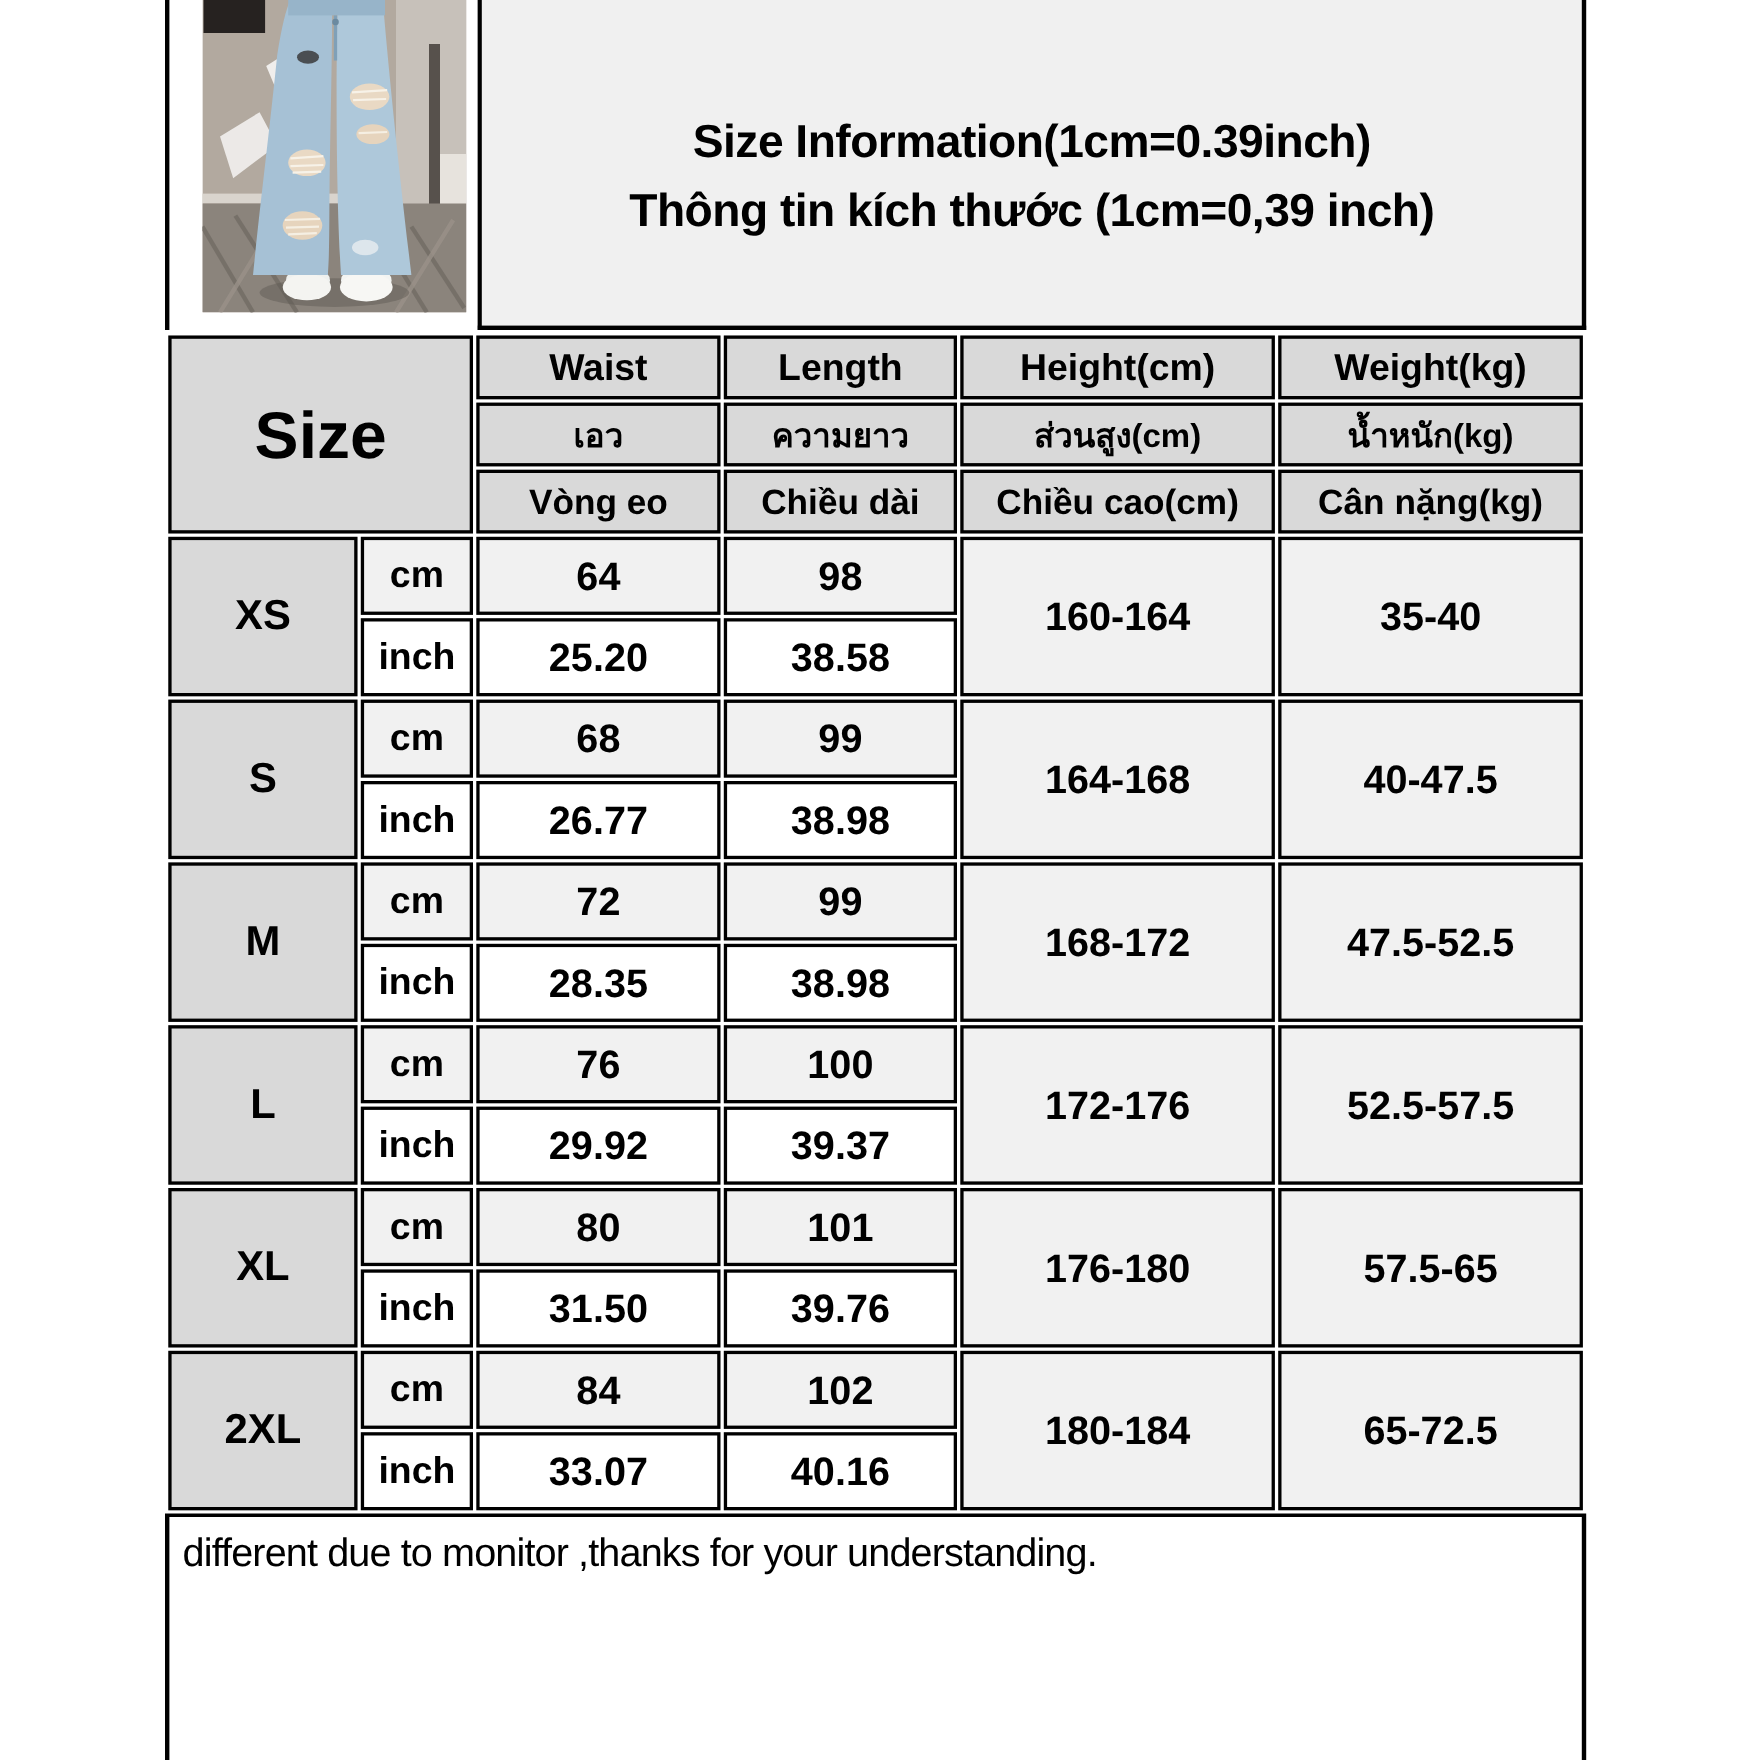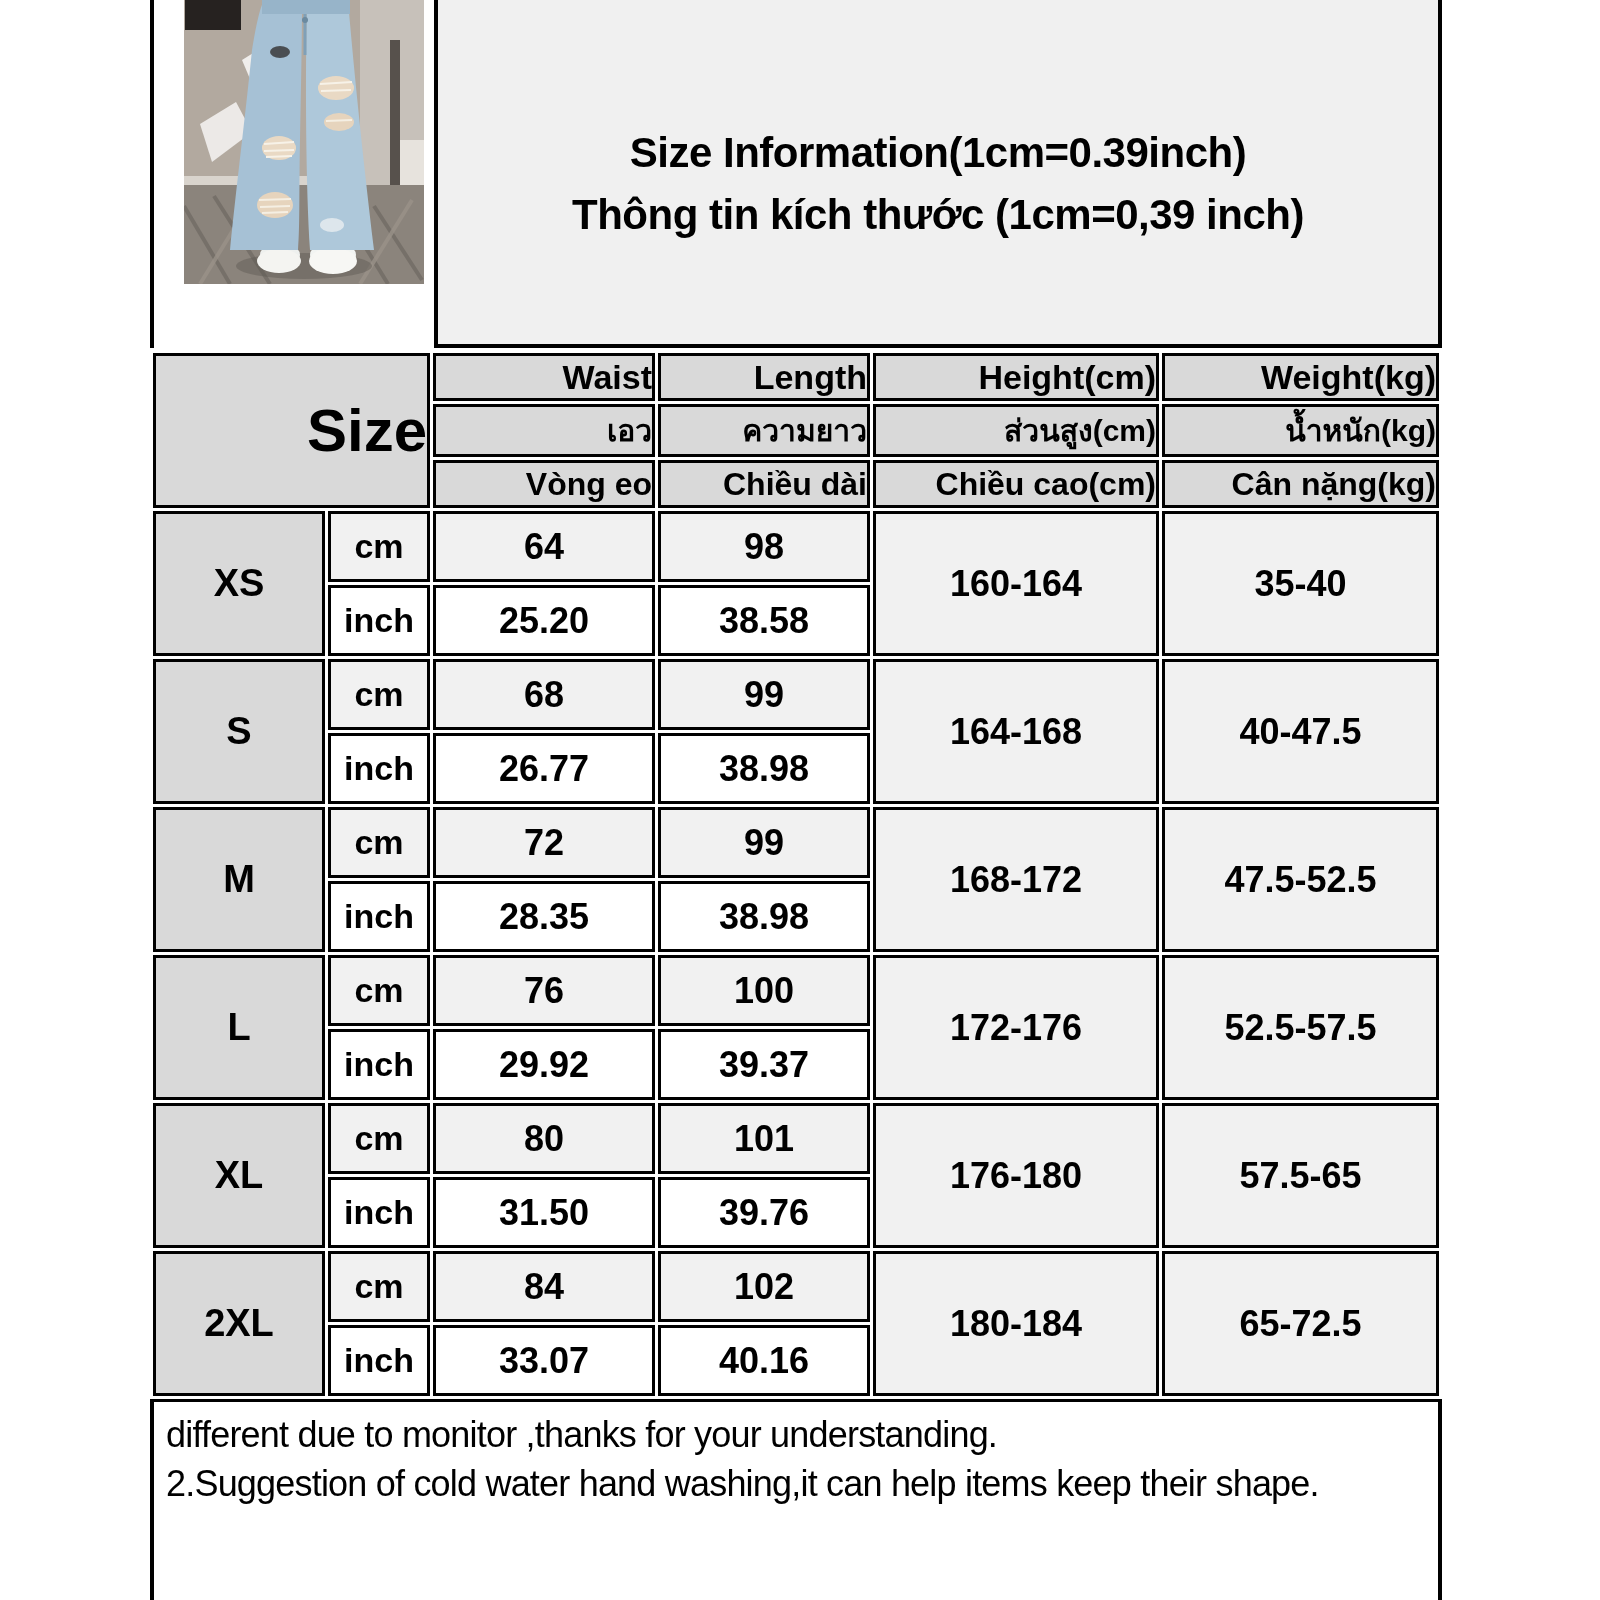--- a/index.html
+++ b/index.html
@@ -3,41 +3,41 @@
 <meta charset="utf-8">
 <style>
   html,body{margin:0;padding:0;}
   body{
     width:1600px;height:1600px;background:#ffffff;overflow:hidden;position:relative;
     font-family:"Liberation Sans", sans-serif;color:#000;
   }
   .wrap{position:absolute;left:150px;top:0;width:1292px;}
 
   
-  .top{display:flex;height:348px;}
+  .top{display:flex;height:300px;}
   .photo-cell{width:284px;border-left:4px solid #000;background:#fff;position:relative;box-sizing:border-box;}
   .photo{position:absolute;left:30px;top:0;width:240px;height:284px;}
   .title-cell{
     flex:1;background:#f0f0f0;border:4px solid #000;border-top:none;box-sizing:border-box;
     display:flex;flex-direction:column;align-items:center;justify-content:center;
     padding-top:24px;row-gap:14px;
   }
   .title-en,.title-vi{font-size:42px;font-weight:700;letter-spacing:-0.5px;}
   .title-th{font-size:38px;font-weight:700;}
 
   
   table.size{
     width:1292px;border-collapse:separate;border-spacing:3px;margin-top:2px;
     table-layout:fixed;background:#fff;
   }
   table.size td{
     border:3px solid #000;text-align:center;vertical-align:middle;
     font-weight:700;padding:0;box-sizing:border-box;overflow:hidden;
   }
-  tr.hrow td{height:48px;text-align:right;}
+  tr.hrow td{height:58px;}
   tr.drow td{height:71px;}
   .gray{background:#d9d9d9;}
   .lightbg{background:#f1f1f1;}
   .whitebg{background:#ffffff;}
   .size-cell{font-size:60px;letter-spacing:0;}
   .h-en{font-size:34px;}
   .h-th{font-size:30px;}
   .h-vi{font-size:32px;margin-top:26px;}
   .size-label{font-size:38px;}
   .unit{font-size:34px;}
@@ -235,16 +235,15 @@
       <tr class="drow">
         <td class="whitebg unit">inch</td>
         <td class="whitebg val">33.07</td>
         <td class="whitebg val">40.16</td>
       </tr>
     </tbody>
   </table>
 
   <div class="attention">
     <div>different due to monitor ,thanks for your understanding.</div>
-    <div>2.Suggestion of cold water hand washing,it can help items keep their shape.</div>
   </div>
 
 </div>
 
 </body></html>

